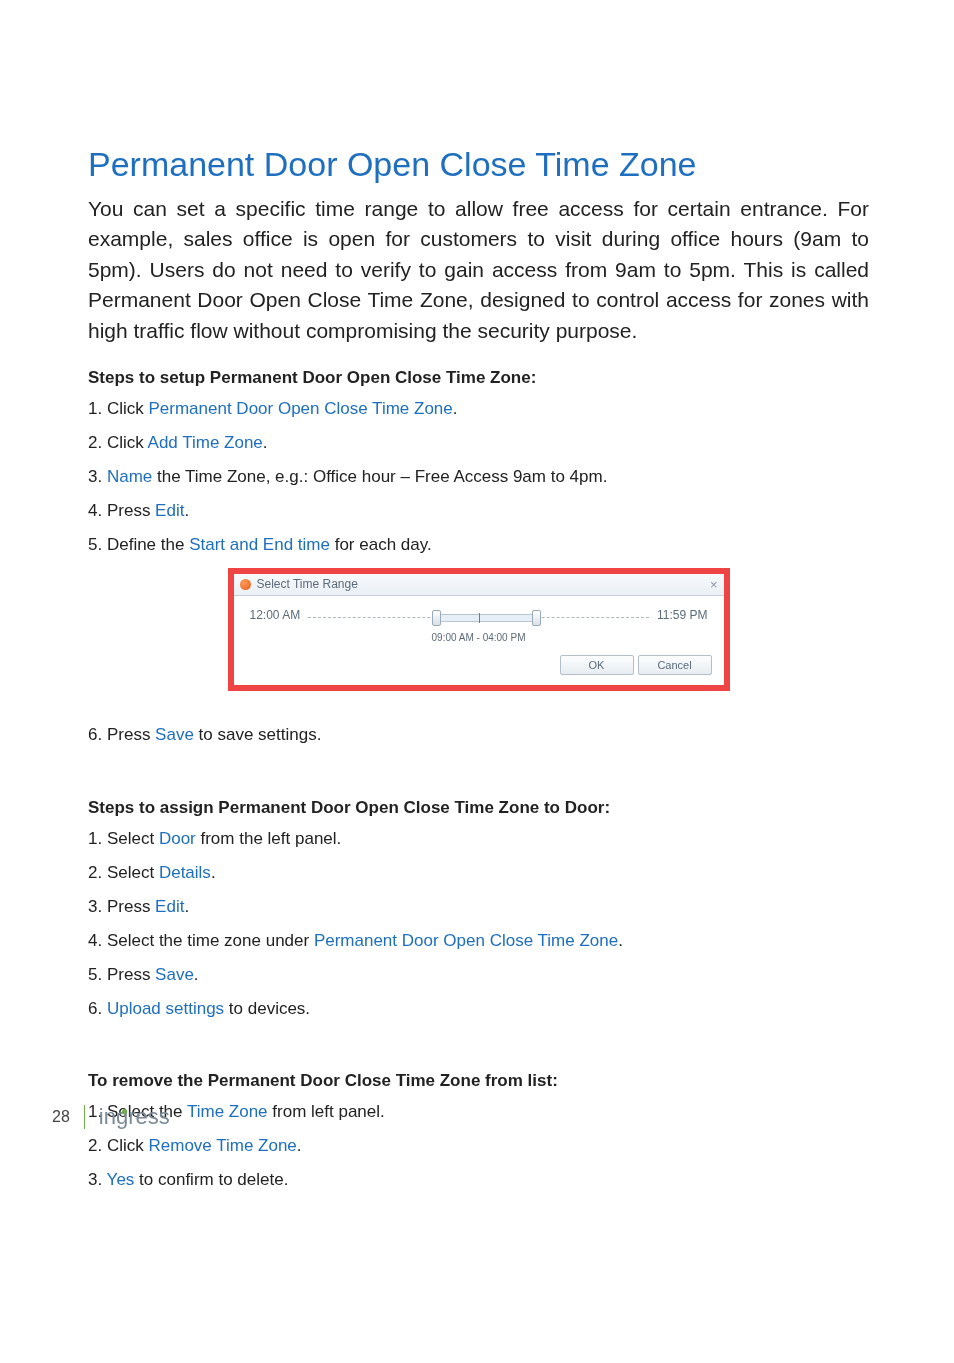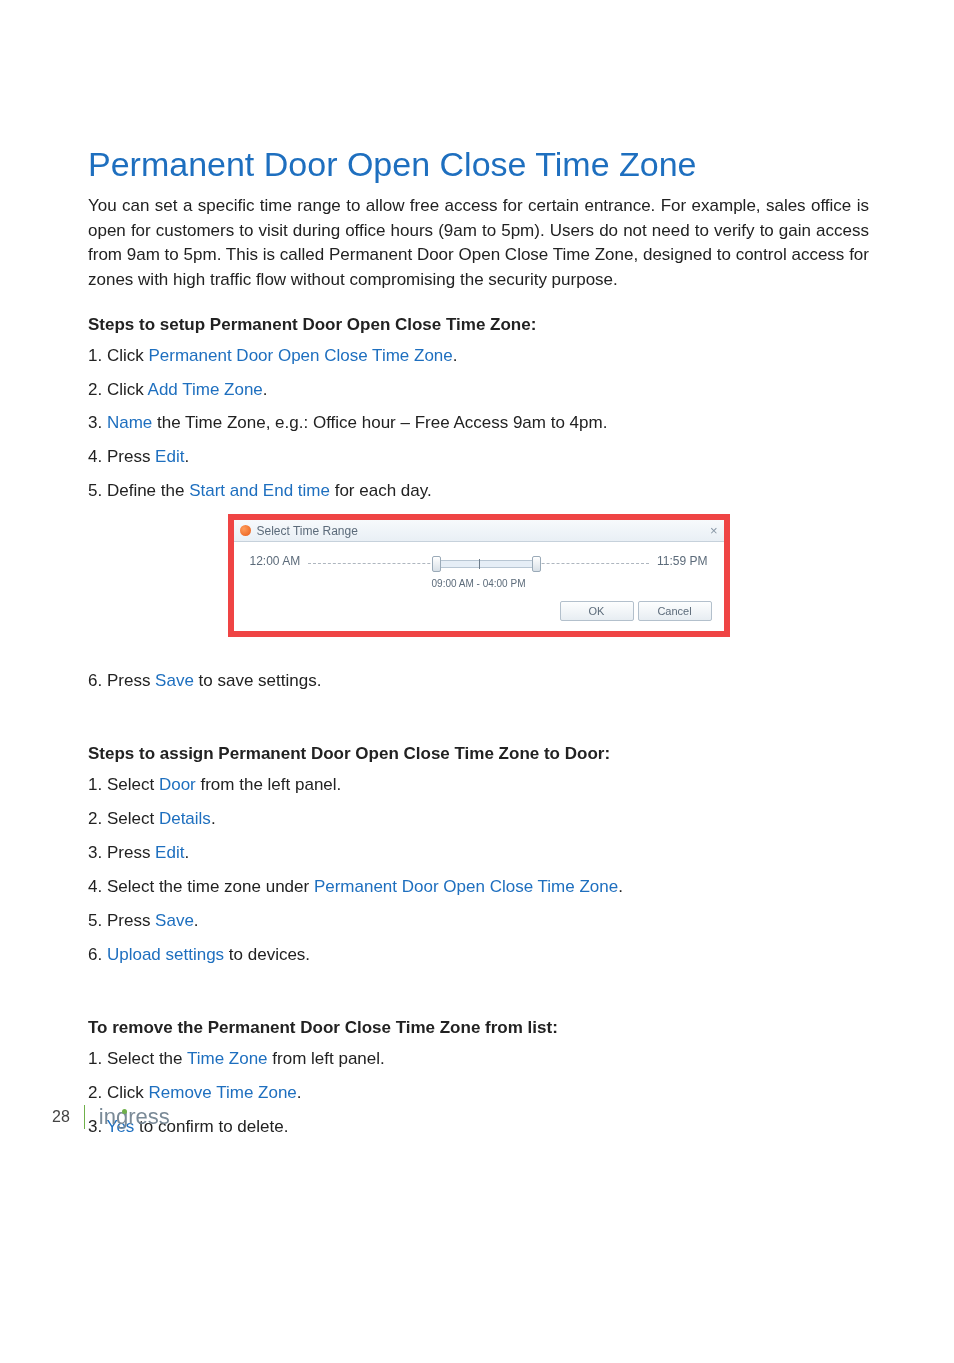--- a/index.html
+++ b/index.html
@@ -1,19 +1,19 @@
 <!DOCTYPE html>
 <html><head>
 <meta charset="utf-8">
 <style>
   * { margin:0; padding:0; box-sizing:border-box; }
   html,body { width:954px; height:1363px; background:#fff; font-family:"Segoe UI","Myriad Pro",Arial,sans-serif; color:#222; }
   .page { width:954px; height:1186px; position:relative; padding:145px 85px 0 88px; }
   h1.title { font-size:34px; font-weight:400; color:#1E6FBF; letter-spacing:0px; margin-bottom:10px; }
-  p.intro { font-size:17px; line-height:1.45; color:#222; text-align:justify; margin-bottom:22px; }
+  p.intro { font-size:21px; line-height:1.45; color:#222; text-align:justify; margin-bottom:22px; }
   h3.subhead { font-size:17px; font-weight:700; color:#222; margin:6px 0 10px; }
   ol.steps { list-style:none; counter-reset:item; margin:0 0 0 0; }
   ol.steps > li { counter-increment:item; font-size:17px; line-height:1.35; margin:3px 0 11px 0; padding-left:22px; text-indent:-22px; }
   ol.steps > li::before { content:counter(item)". "; }
   .kw { color:#1E6FBF; }
   ul.sub { list-style:none; margin:6px 0 0 26px; }
   ul.sub li { font-size:15px; font-style:italic; color:#1E6FBF; margin:4px 0 8px; text-indent:-11px; padding-left:11px; }
   ul.sub li::before { content:"• "; }
   .scroll-icon { display:inline-block; width:22px; height:15px; border:1px solid #aeb6bf; background:linear-gradient(#fff,#e3e6ea); border-radius:2px; vertical-align:middle; position:relative; margin:0 3px; }
   .scroll-icon::after { content:""; position:absolute; left:8px; top:6px; width:6px; height:2px; border-top:2px solid #888; border-bottom:2px solid #888; }

